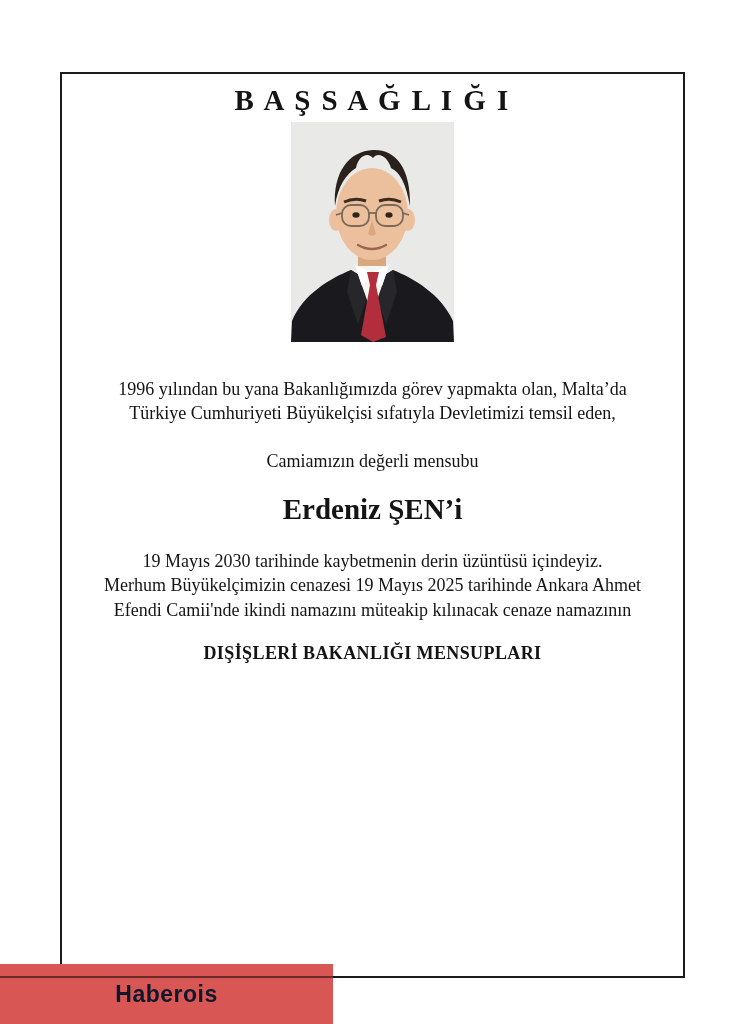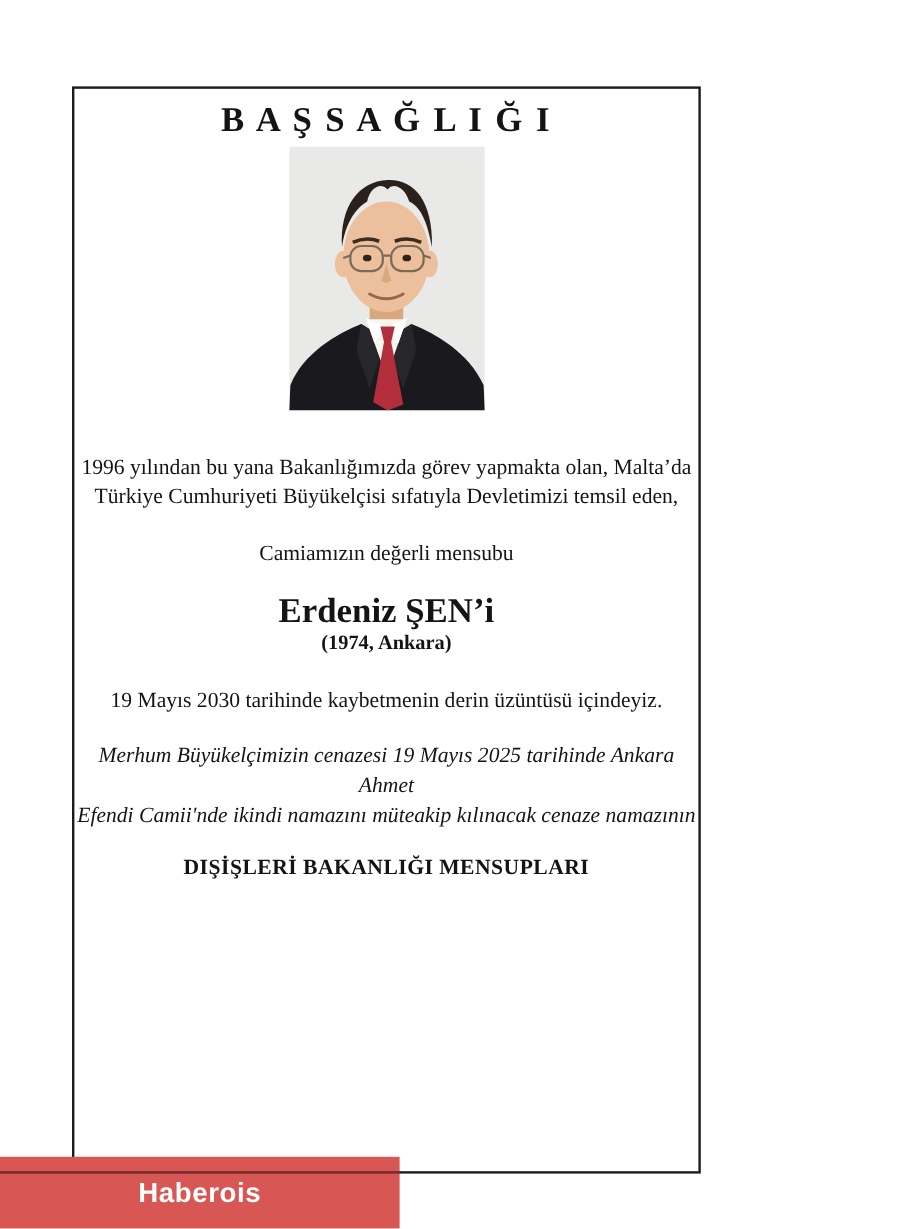--- a/index.html
+++ b/index.html
@@ -7,54 +7,54 @@
     --suit:#1a1a1e; --lapel:#26262b; --tie:#b32e3c; --shirt:#f7f5f0;
     --skin:#ecc09c; --skin_shadow:#d9a87f; --hair:#2a211c; --frame:#7a6a58;
   }
   *{margin:0;padding:0;box-sizing:border-box;}
   html,body{background:#ffffff;}
   .page{
     position:relative; width:750px; height:1024px; background:#ffffff;
     overflow:hidden; font-family:"Liberation Serif", serif; color:var(--text);
   }
   .doc{
-    position:absolute; left:60px; top:72px; width:524px; height:906px;
+    position:absolute; left:60px; top:72px; width:625px; height:906px;
     border:2px solid var(--border); background:#ffffff; text-align:center;
   }
   .title{
     margin-top:9px; font-size:29px; font-weight:bold; line-height:34px;
     letter-spacing:2px; white-space:nowrap;
   }
   .photo{
     margin:5px auto 0; width:163px; height:220px; display:block;
   }
   .line, .para{font-size:18px; line-height:24px;}
   .intro{margin-top:35px;}
   .member{margin-top:24px;}
   .name{margin-top:20px; font-size:29px; font-weight:bold; line-height:32px;}
   .birth{font-size:17px; font-weight:bold; line-height:22px;}
   .loss{margin-top:24px;}
-  .funeral{margin-top:22px;font-style:italic;}
+  .funeral{}
   .funeral .line{line-height:25px;}
   .condolence{margin-top:16px;}
   .signature{
     margin-top:18px; font-size:18px; font-weight:bold; letter-spacing:0.4px; line-height:24px;
   }
   .banner{
     position:absolute; left:0; top:964px; width:333px; height:60px;
     background:var(--banner); display:flex; align-items:center; justify-content:center;
     z-index:5;
   }
   .banner::after{ 
     content:""; position:absolute; left:0; top:12px; width:100%; height:2px;
     background:#000; opacity:0.5; pointer-events:none;
   }
   .banner-label{
     font-family:"Liberation Sans", sans-serif; font-weight:bold; font-size:23px;
-    color:#ffffff; letter-spacing:0.5px; position:relative; z-index:1;
+    color:#0f172a; letter-spacing:0.5px; position:relative; z-index:1;
   }
   svg .ph-bg{fill:var(--photo_bg);}
   svg .ph-skin{fill:var(--skin);}
   svg .ph-skin-sh{fill:var(--skin_shadow);}
   svg .ph-hair{fill:var(--hair);}
   svg .ph-suit{fill:var(--suit);}
   svg .ph-lapel{fill:var(--lapel);}
   svg .ph-shirt{fill:var(--shirt);}
   svg .ph-tie{fill:var(--tie);}
   svg .ph-frame{stroke:var(--frame); fill:none; stroke-width:1.8;}
@@ -116,21 +116,20 @@
     </svg>
 
     <div class="intro">
       <div class="line">1996 yılından bu yana Bakanlığımızda görev yapmakta olan, Malta’da</div>
       <div class="line">Türkiye Cumhuriyeti Büyükelçisi sıfatıyla Devletimizi temsil eden,</div>
     </div>
 
     <div class="member line">Camiamızın değerli mensubu</div>
 
     <div class="name">Erdeniz ŞEN’i</div>
-    <div class="birth">(1974, Ankara)</div>
 
     <div class="loss line">19 Mayıs 2030 tarihinde kaybetmenin derin üzüntüsü içindeyiz.</div>
 
     <div class="funeral">
       <div class="line">Merhum Büyükelçimizin cenazesi 19 Mayıs 2025 tarihinde Ankara Ahmet</div>
       <div class="line">Efendi Camii'nde ikindi namazını müteakip kılınacak cenaze namazının</div>
     </div>
 
 
     <div class="signature">DIŞİŞLERİ BAKANLIĞI MENSUPLARI</div>

